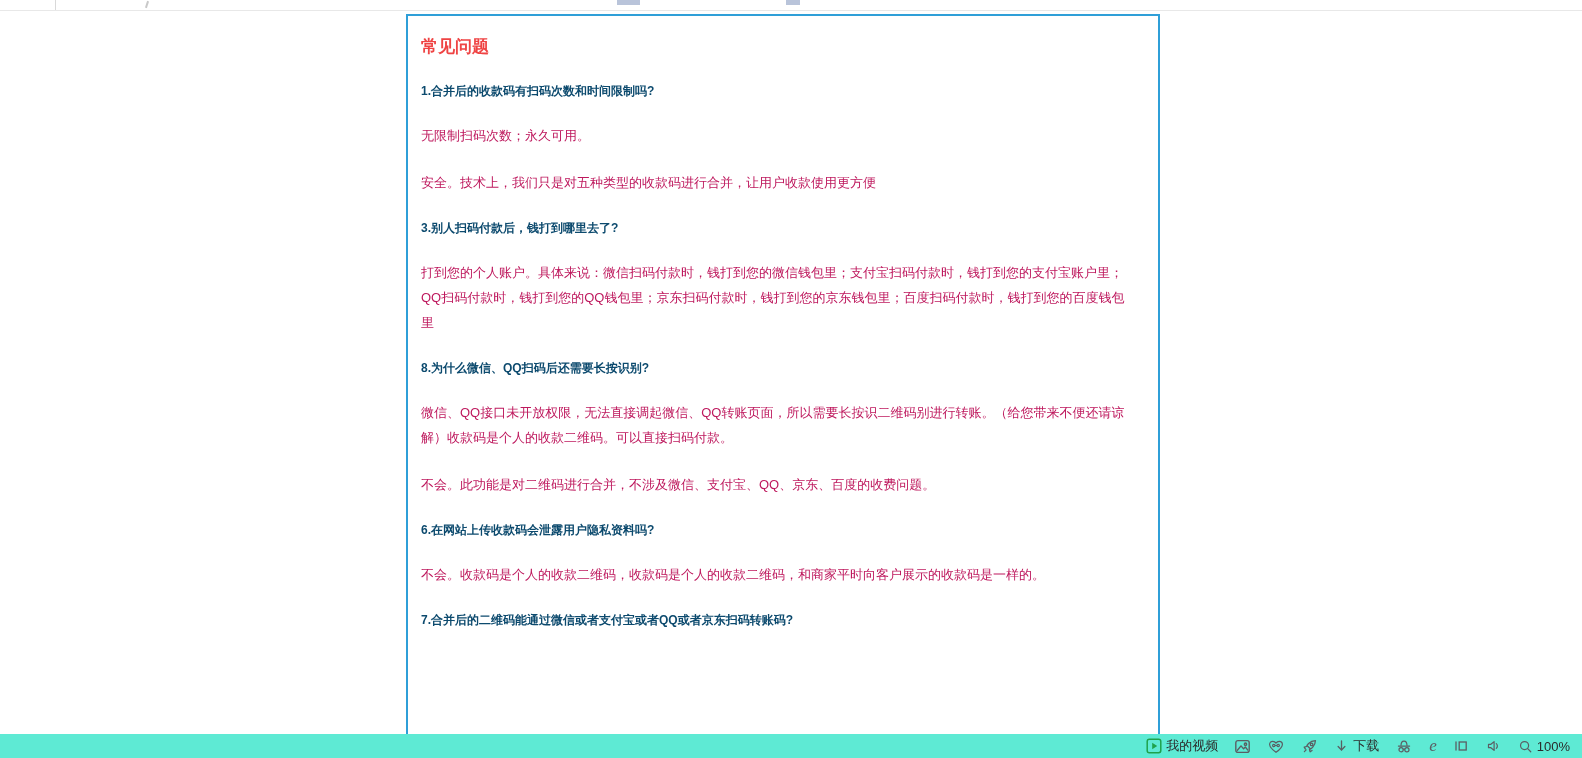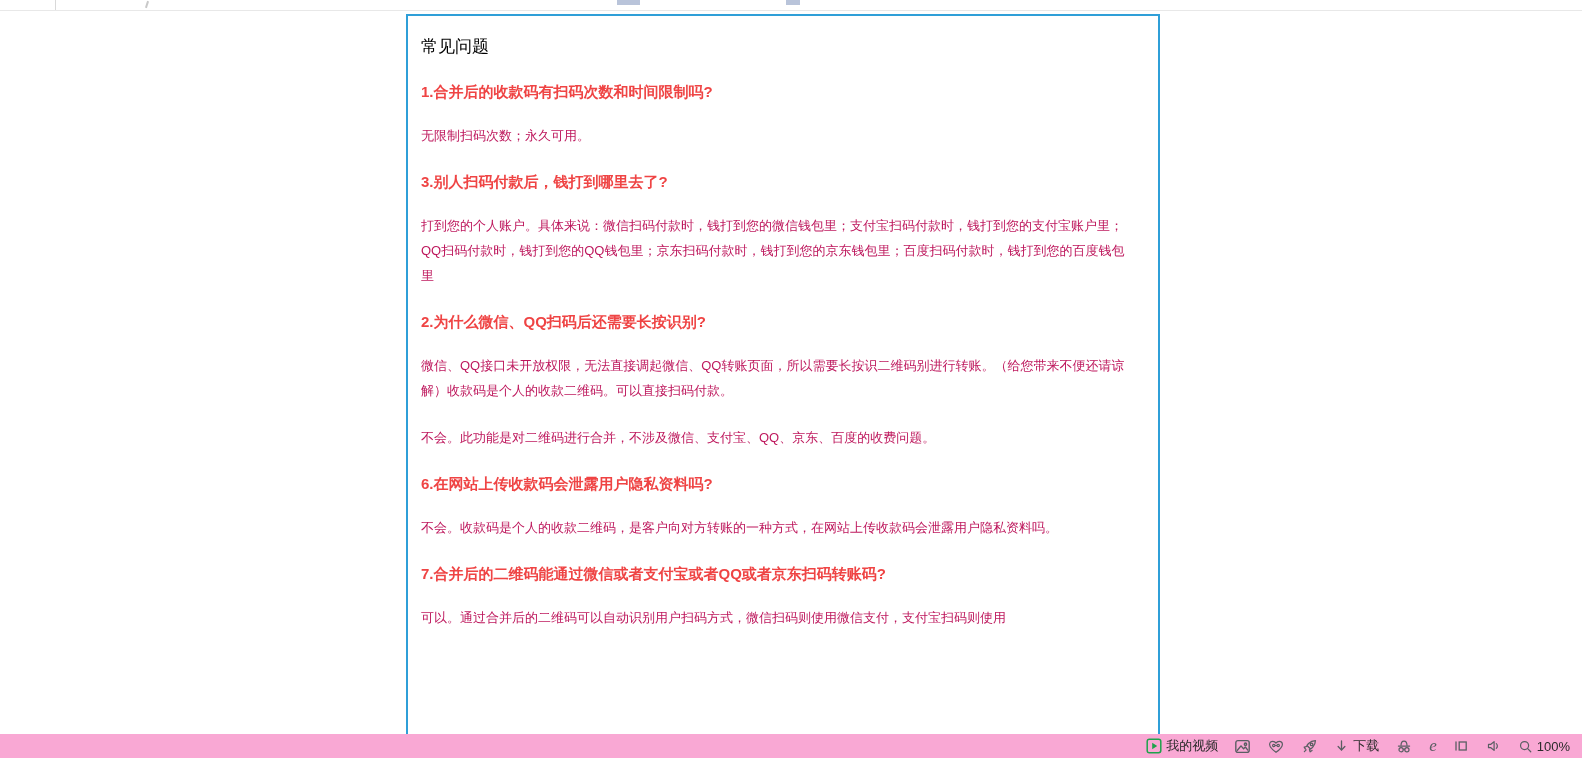--- a/index.html
+++ b/index.html
@@ -33,36 +33,36 @@
   .faq-panel {
     position: absolute;
     left: 406px; top: 14px;
     width: 754px; height: 760px;
     border: 2px solid #2f9fd8;
     background: #ffffff;
     padding: 20px 25px 30px 13px;
     overflow: hidden;
   }
   .faq-title {
-    font-size: 17px; font-weight: normal; color: #000000;
+    font-size: 17px; font-weight: bold; color: #ef4444;
     margin: 0; line-height: 22px;
   }
   .faq-q {
-    font-size: 15px; font-weight: bold; color: #ef4444;
+    font-size: 12px; font-weight: bold; color: #0c4a6e;
     margin: 24px 0 0; line-height: 19px;
   }
   .faq-a {
     font-size: 13px; font-weight: normal; color: #be185d;
     margin: 22px 0 0; line-height: 25px;
   }
 
   
   .statusbar {
     position: absolute; left: 0; right: 0; bottom: 0; height: 24px;
-    background: #f9a8d4;
+    background: #5eead4;
     display: flex; align-items: center; justify-content: flex-end;
     gap: 16px; padding-right: 12px;
     color: #5a5e63;
   }
   .sb-item {
     display: flex; align-items: center; gap: 4px;
     color: #5a5e63; cursor: default; flex: 0 0 auto;
   }
   .sb-label { font-size: 13px; color: #2b2b2b; white-space: nowrap; }
   .sb-item svg { display: block; }
@@ -79,34 +79,34 @@
 <div class="top-frag f1"></div>
 <div class="top-frag f2"></div>
 <div class="top-divider"></div>
 
 <div class="faq-panel">
   <h2 class="faq-title">常见问题</h2>
 
   <h3 class="faq-q">1.合并后的收款码有扫码次数和时间限制吗?</h3>
   <p class="faq-a">无限制扫码次数；永久可用。</p>
 
+  <p class="faq-a">安全。技术上，我们只是对五种类型的收款码进行合并，让用户收款使用更方便</p>
 
   <h3 class="faq-q">3.别人扫码付款后，钱打到哪里去了?</h3>
   <p class="faq-a">打到您的个人账户。具体来说：微信扫码付款时，钱打到您的微信钱包里；支付宝扫码付款时，钱打到您的支付宝账户里；QQ扫码付款时，钱打到您的QQ钱包里；京东扫码付款时，钱打到您的京东钱包里；百度扫码付款时，钱打到您的百度钱包里</p>
 
-  <h3 class="faq-q">2.为什么微信、QQ扫码后还需要长按识别?</h3>
+  <h3 class="faq-q">8.为什么微信、QQ扫码后还需要长按识别?</h3>
   <p class="faq-a">微信、QQ接口未开放权限，无法直接调起微信、QQ转账页面，所以需要长按识二维码别进行转账。（给您带来不便还请谅解）收款码是个人的收款二维码。可以直接扫码付款。</p>
 
   <p class="faq-a">不会。此功能是对二维码进行合并，不涉及微信、支付宝、QQ、京东、百度的收费问题。</p>
 
   <h3 class="faq-q">6.在网站上传收款码会泄露用户隐私资料吗?</h3>
-  <p class="faq-a">不会。收款码是个人的收款二维码，是客户向对方转账的一种方式，在网站上传收款码会泄露用户隐私资料吗。</p>
+  <p class="faq-a">不会。收款码是个人的收款二维码，收款码是个人的收款二维码，和商家平时向客户展示的收款码是一样的。</p>
 
   <h3 class="faq-q">7.合并后的二维码能通过微信或者支付宝或者QQ或者京东扫码转账码?</h3>
-  <p class="faq-a">可以。通过合并后的二维码可以自动识别用户扫码方式，微信扫码则使用微信支付，支付宝扫码则使用</p>
 </div>
 
 <div class="statusbar">
 
   <div class="sb-item">
     <span>
       <svg width="16" height="16" viewBox="0 0 16 16" fill="none">
         <rect x="1.2" y="1.2" width="13.6" height="13.6" rx="2.2" stroke="#1fa24c" stroke-width="1.5"></rect>
         <path d="M6.2 4.8 L11.2 8 L6.2 11.2 Z" fill="#1fa24c"></path>
       </svg>

